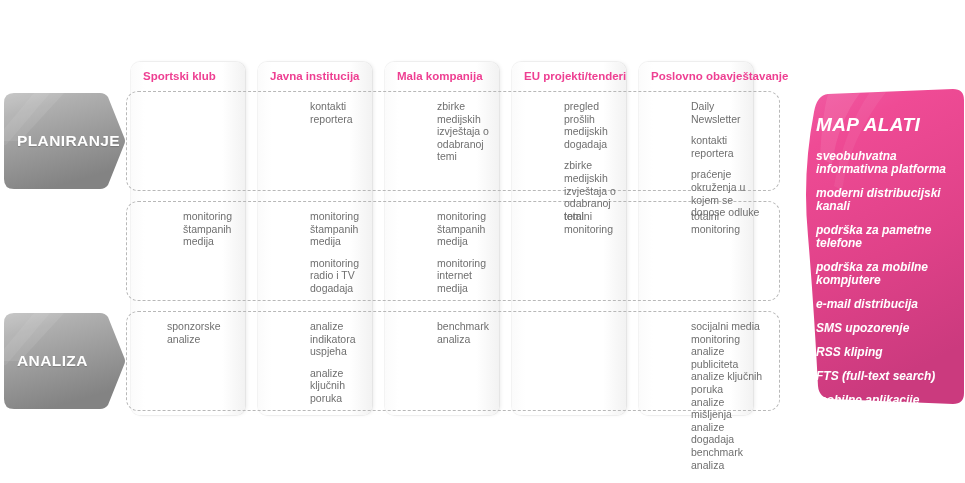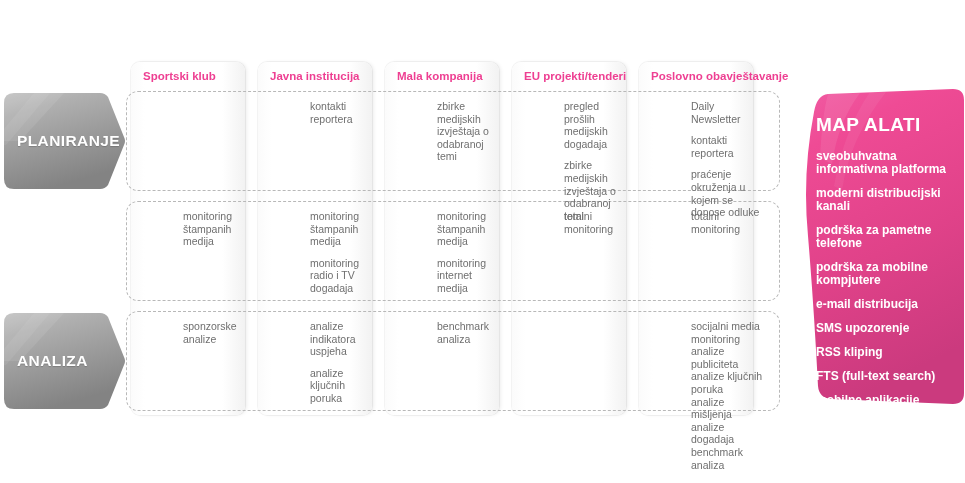--- a/index.html
+++ b/index.html
@@ -117,20 +117,21 @@
     position: absolute;
     left: 0; top: 0;
     width: 167px; height: 330px;
   }
   #map-alati-panel .panel-inner {
     position: absolute;
     left: 18px;
     top: 28px;
     width: 140px;
     z-index: 2;
+    font-style: italic;
   }
   #map-alati-title {
     color: #ffffff;
     font-size: 19px;
     font-weight: bold;
     letter-spacing: 0.4px;
     margin-bottom: 14px;
   }
   .tool-item {
     color: #ffffff;
@@ -225,21 +226,21 @@
       <div class="entry">monitoring štampanih medija</div>
       <div class="entry">monitoring internet medija</div>
     </div>
   <div class="cell" style="left:524px; top:210px">
       <div class="entry">totalni monitoring</div>
     </div>
   <div class="cell" style="left:651px; top:210px; width:112px">
       <div class="entry">totalni monitoring</div>
     </div>
 
-  <div class="cell" style="left:143px; top:320px">
+  <div class="cell" style="left:127px; top:320px">
       <div class="entry">sponzorske analize</div>
     </div>
   <div class="cell" style="left:270px; top:320px">
       <div class="entry">analize indikatora uspjeha</div>
       <div class="entry">analize ključnih poruka</div>
     </div>
   <div class="cell" style="left:397px; top:320px">
       <div class="entry">benchmark analiza</div>
     </div>
   <div class="cell" style="left:524px; top:320px"></div>

